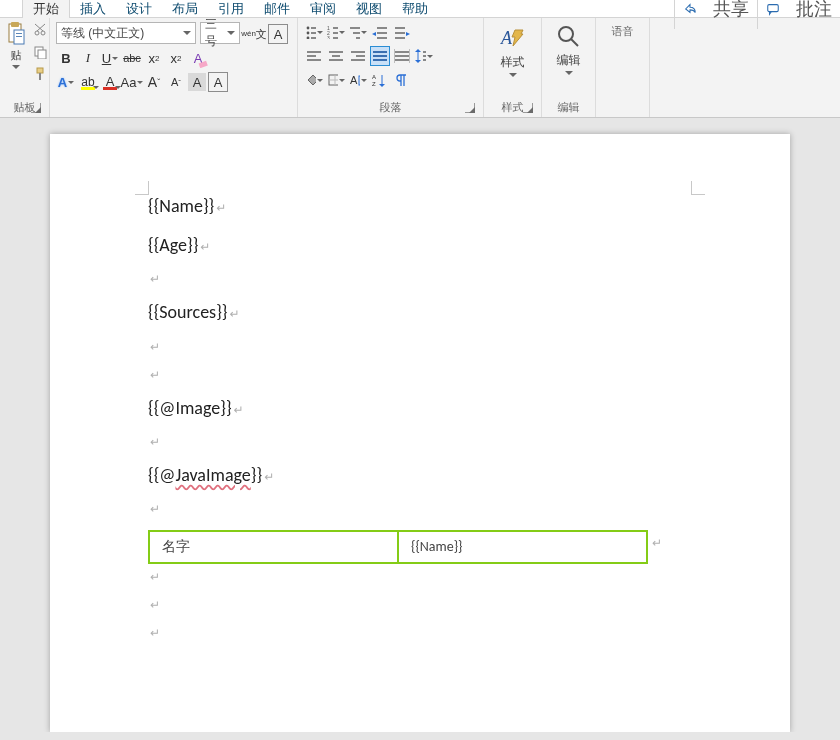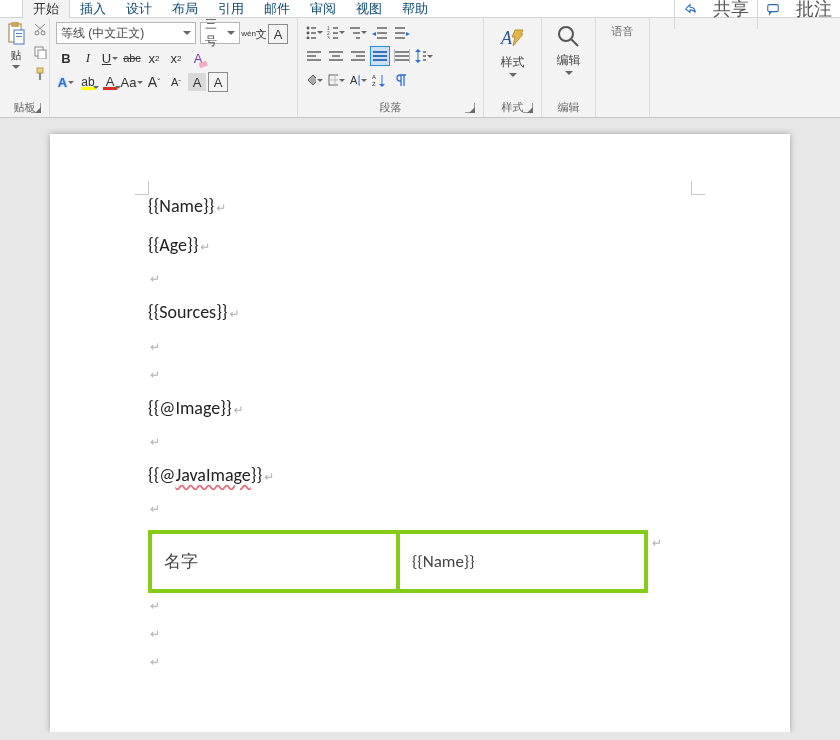--- a/index.html
+++ b/index.html
@@ -187,21 +187,21 @@
   }
   .para-mark{
     font-size:12px; color:#b0b0b0; margin-left:2px;
   }
   .para-mark.alone{ display:block; margin-bottom:14px; font-size:12px; color:#b0b0b0;}
   .squiggle{ text-decoration: underline wavy #e0707e; text-underline-offset:3px;text-align:center;}
   .doc-table{
     border-collapse:collapse; width:500px; margin-bottom:6px;
   }
   .doc-table td{
-    border:4px solid #84cc16; padding:16px 12px; font-size:17px;
+    border:2px solid #84cc16; padding:6px 12px; font-size:14px;
   }
   .table-mark{ font-size:12px;color:#b0b0b0; vertical-align:top; display:inline-block; margin-left:4px; margin-top:6px;}
   
   svg { display:inline-block; }
 </style>
 </head>
 <body>
 
 <div class="tabs">
   <div class="file-tab"></div>

